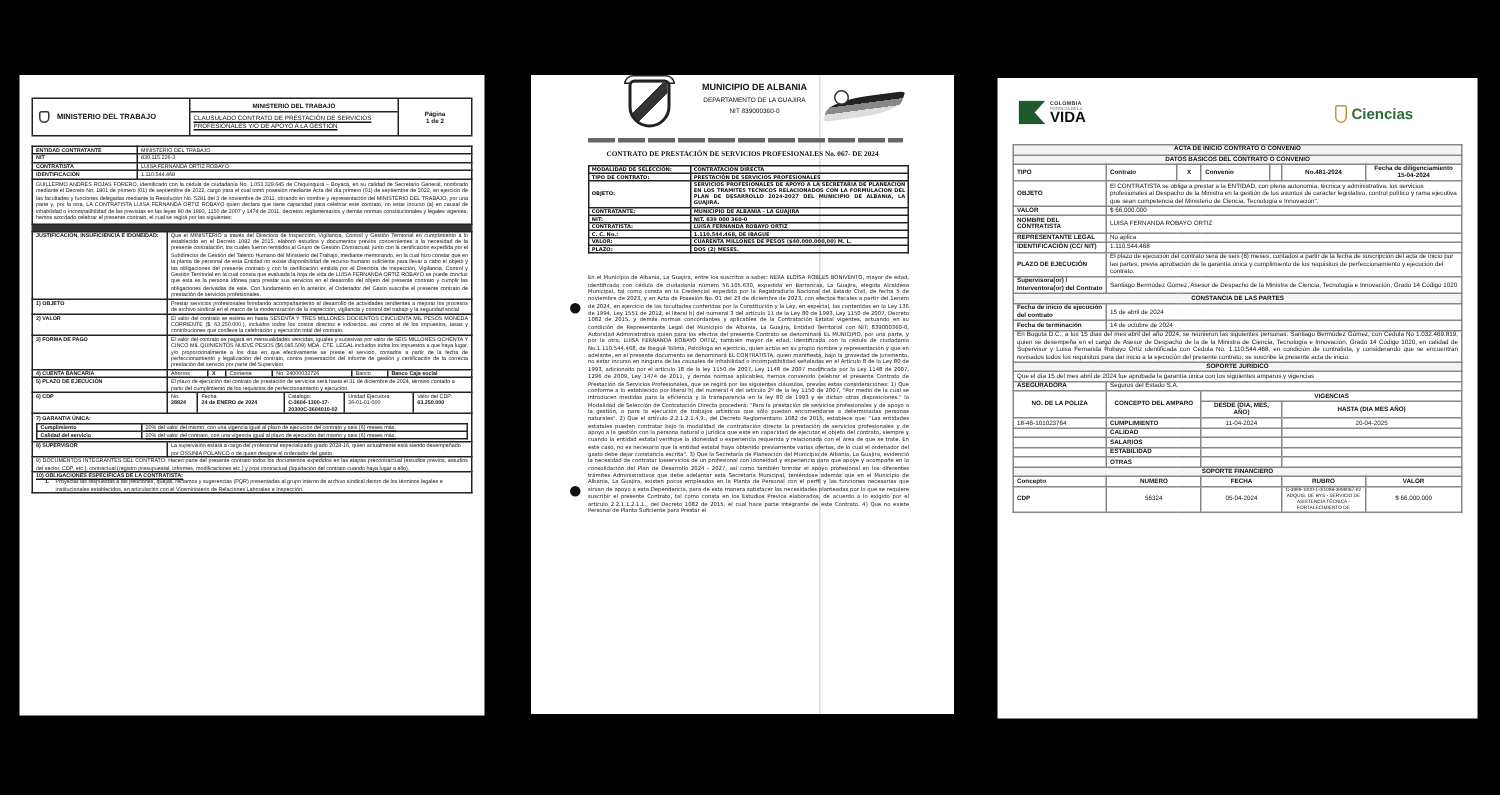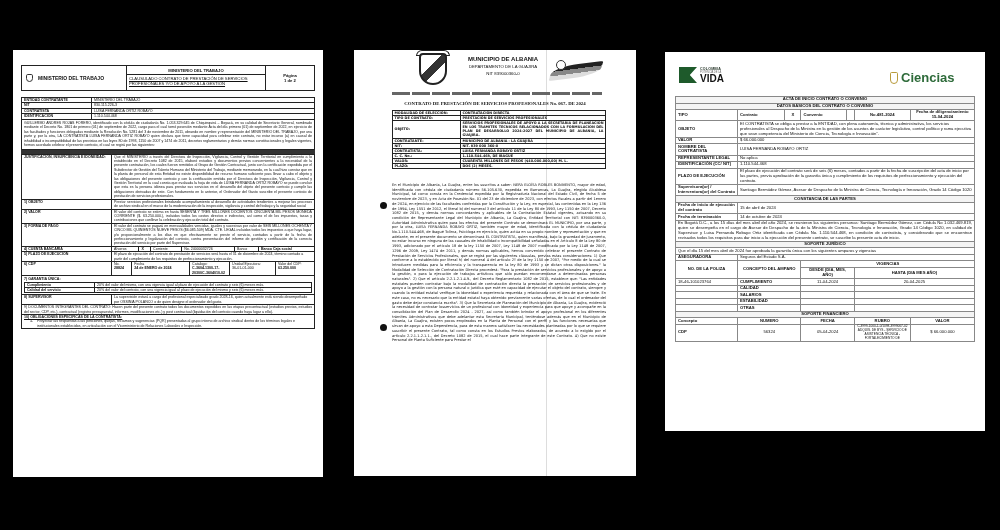--- a/index.html
+++ b/index.html
@@ -2,21 +2,21 @@
 <html><head>
 <meta charset="utf-8">
 <style>
   * { box-sizing: border-box; margin: 0; padding: 0; }
   html, body { width: 1000px; height: 530px; background: #000; overflow: hidden; }
   body { font-family: "Liberation Sans", sans-serif; color: #111; position: relative; }
 
   .page { position: absolute; background: #fff; overflow: hidden; }
   #doc1 { left: 13px; top: 50px; width: 310px; height: 427px; }
   #doc2 { left: 354px; top: 50px; width: 282px; height: 426px; }
-  #doc3 { left: 665px; top: 52px; width: 320px; height: 379px; }
+  #doc3 { left: 665px; top: 52px; width: 320px; height: 427px; }
 
   
   #doc1 .inner { position: absolute; left: 8px; top: 15px; width: 294px; }
   .hdr1 { display: flex; border: 1px solid #222; height: 26px; font-size: 4.2px; }
   .hdr1 .c1 { width: 105px; border-right: 1px solid #222; display: flex; align-items: center; padding-left: 4px; gap: 5px; font-weight: bold; font-size: 5px; }
   .hdr1 .c2 { flex: 1; border-right: 1px solid #222; display: flex; flex-direction: column; }
   .hdr1 .c2 .t { text-align: center; font-weight: bold; padding-top: 2px; border-bottom: 1px solid #222; height: 9px; }
   .hdr1 .c2 .s { padding: 1px 2px; line-height: 5px; text-decoration: underline; }
   .hdr1 .c3 { width: 48px; display: flex; flex-direction: column; align-items: center; justify-content: center; font-weight: bold; line-height: 5px; }
   .crest { width: 7px; height: 8px; border: 1.5px solid #333; border-radius: 2px 2px 4px 4px; }
@@ -52,21 +52,21 @@
   .fold { position: absolute; left: 192px; top: 0; width: 1px; height: 100%; background: #ddd; }
 
   
   .logo-vida { position: absolute; left: 14px; top: 15px; display: flex; align-items: center; gap: 3px; }
   .vida-mark { width: 18px; height: 16px; background: #1e5a2b; position: relative; clip-path: polygon(0 0, 100% 0, 60% 50%, 100% 100%, 0 100%); }
   .vida-text .l1 { font-size: 3.6px; font-weight: bold; color: #2b3a2e; letter-spacing: 0.2px; }
   .vida-text .l2 { font-size: 2.6px; color: #666; }
   .vida-text .l3 { font-size: 10px; font-weight: bold; color: #111; line-height: 9px; }
   .logo-cien { position: absolute; left: 225px; top: 18px; display: flex; align-items: center; gap: 3px; }
   .cien-crest { width: 8px; height: 12px; border: 1px solid #b89a3a; border-radius: 2px 2px 5px 5px; }
-  .cien-text { font-size: 13px; font-weight: bold; color: #2e6b3a; }
+  .cien-text { font-size: 10px; font-weight: bold; color: #2e6b3a; }
 
   table.t3 { position: absolute; left: 10px; top: 44px; width: 300px; border-collapse: collapse; font-size: 4.2px; line-height: 4.9px; }
   table.t3 td { border: 0.8px solid #888; padding: 0.3px 2px; vertical-align: middle; }
   table.t3 .sec { text-align: center; font-weight: bold; background: #f4f4f4; }
   table.t3 .k { font-weight: bold; width: 62px; }
   table.t3 .ctr { text-align: center; }
   table.t3 .b { font-weight: bold; }
 </style>
 </head>
 <body>

